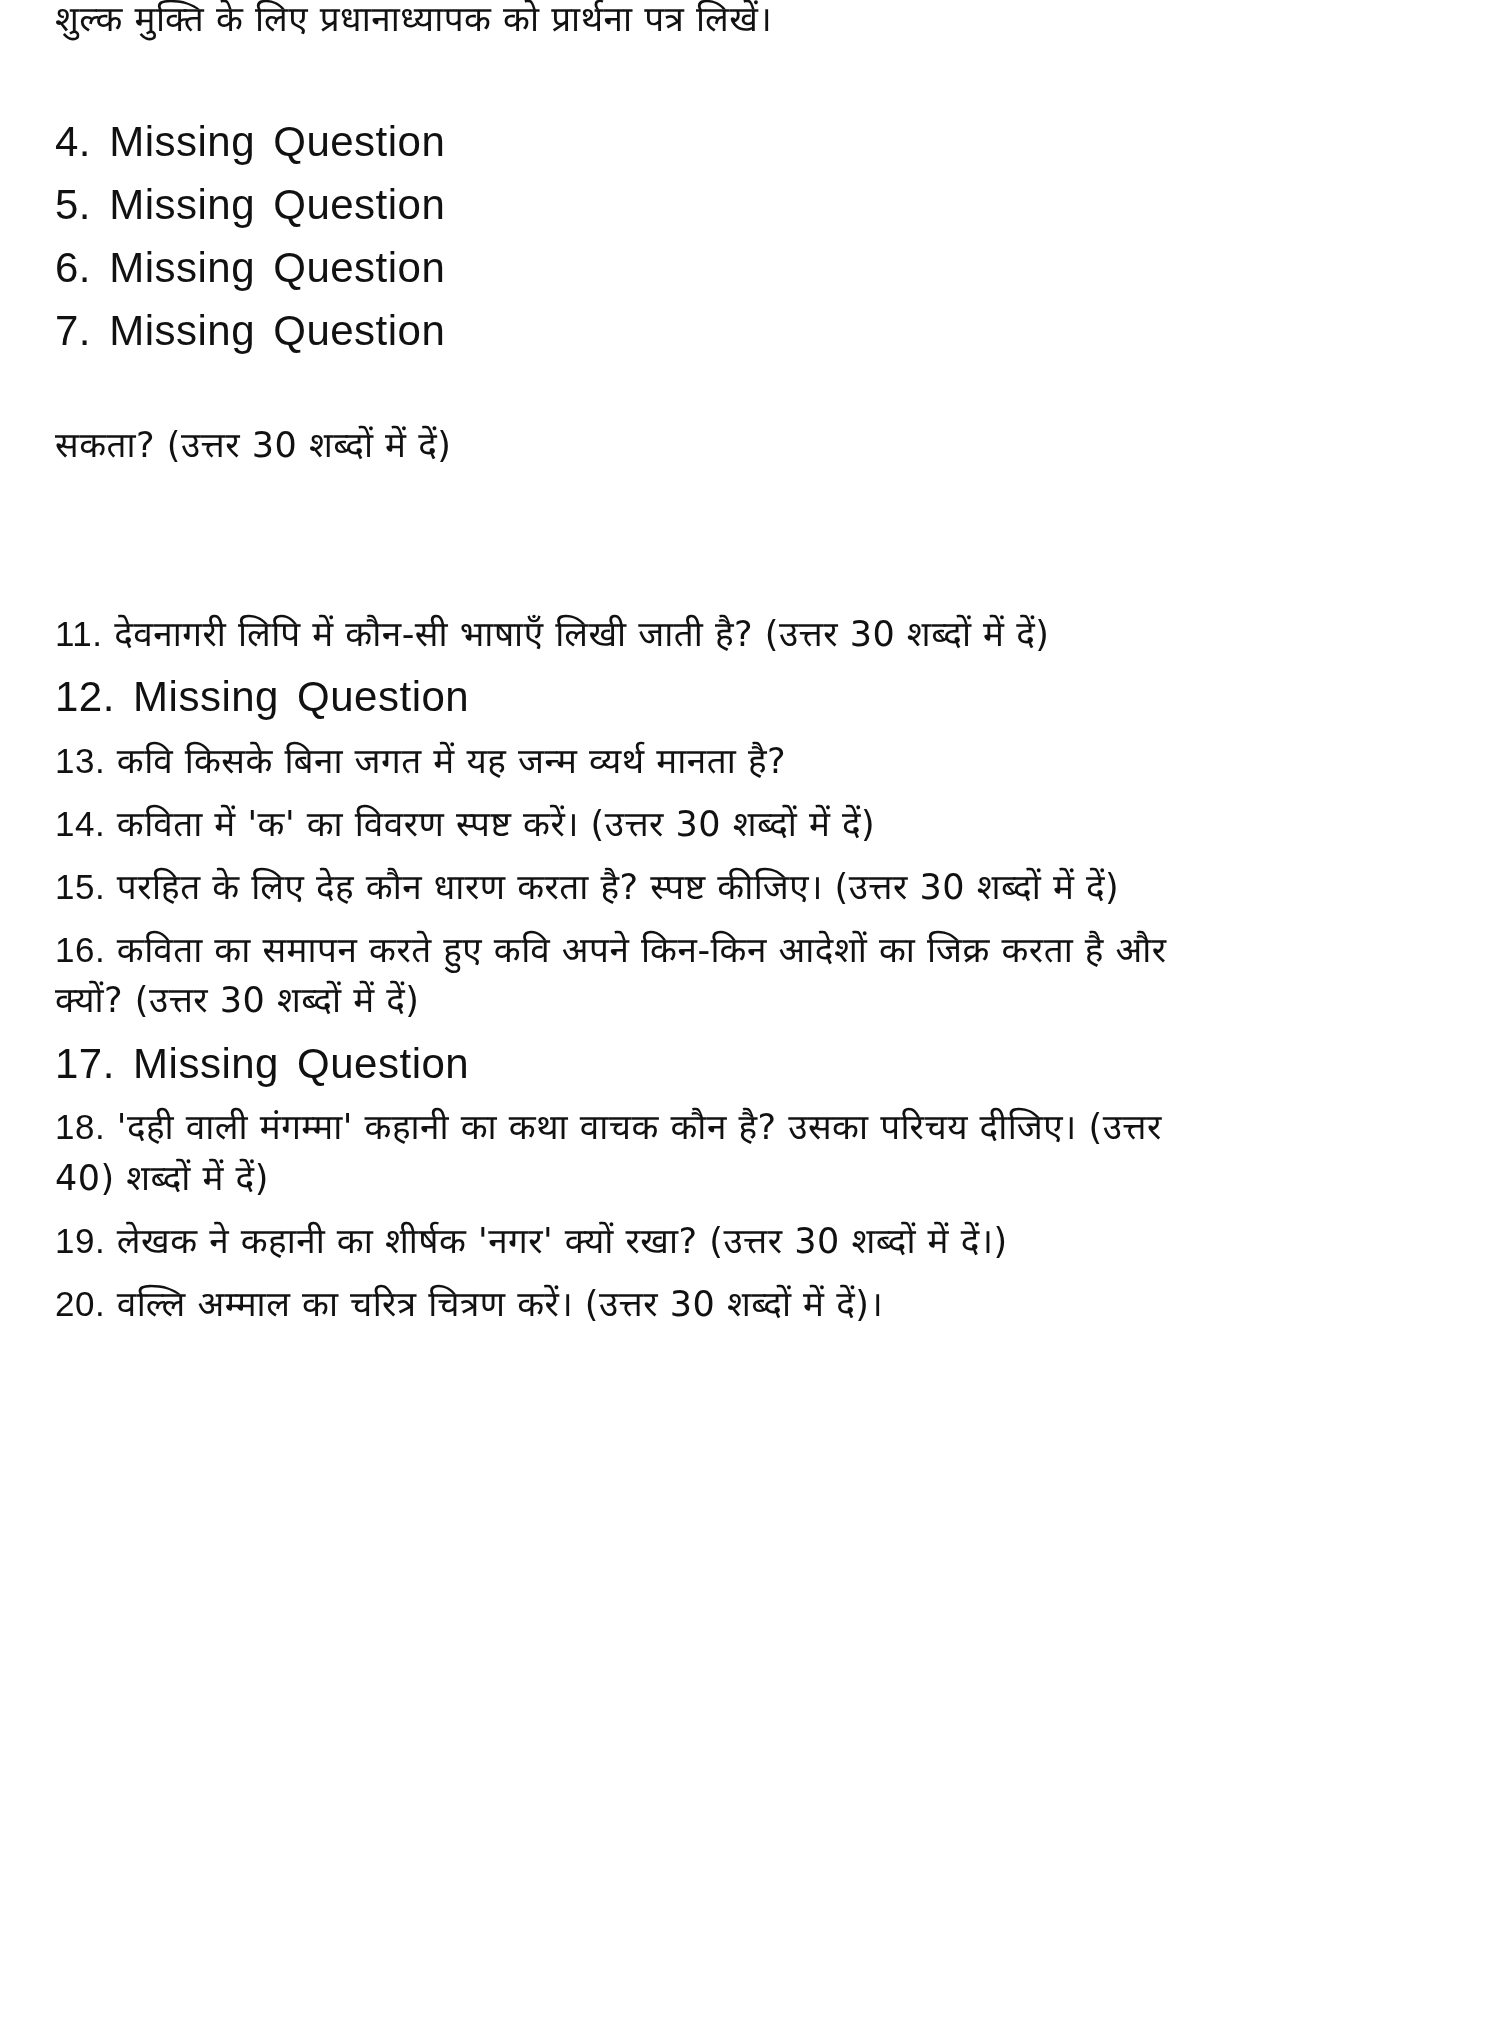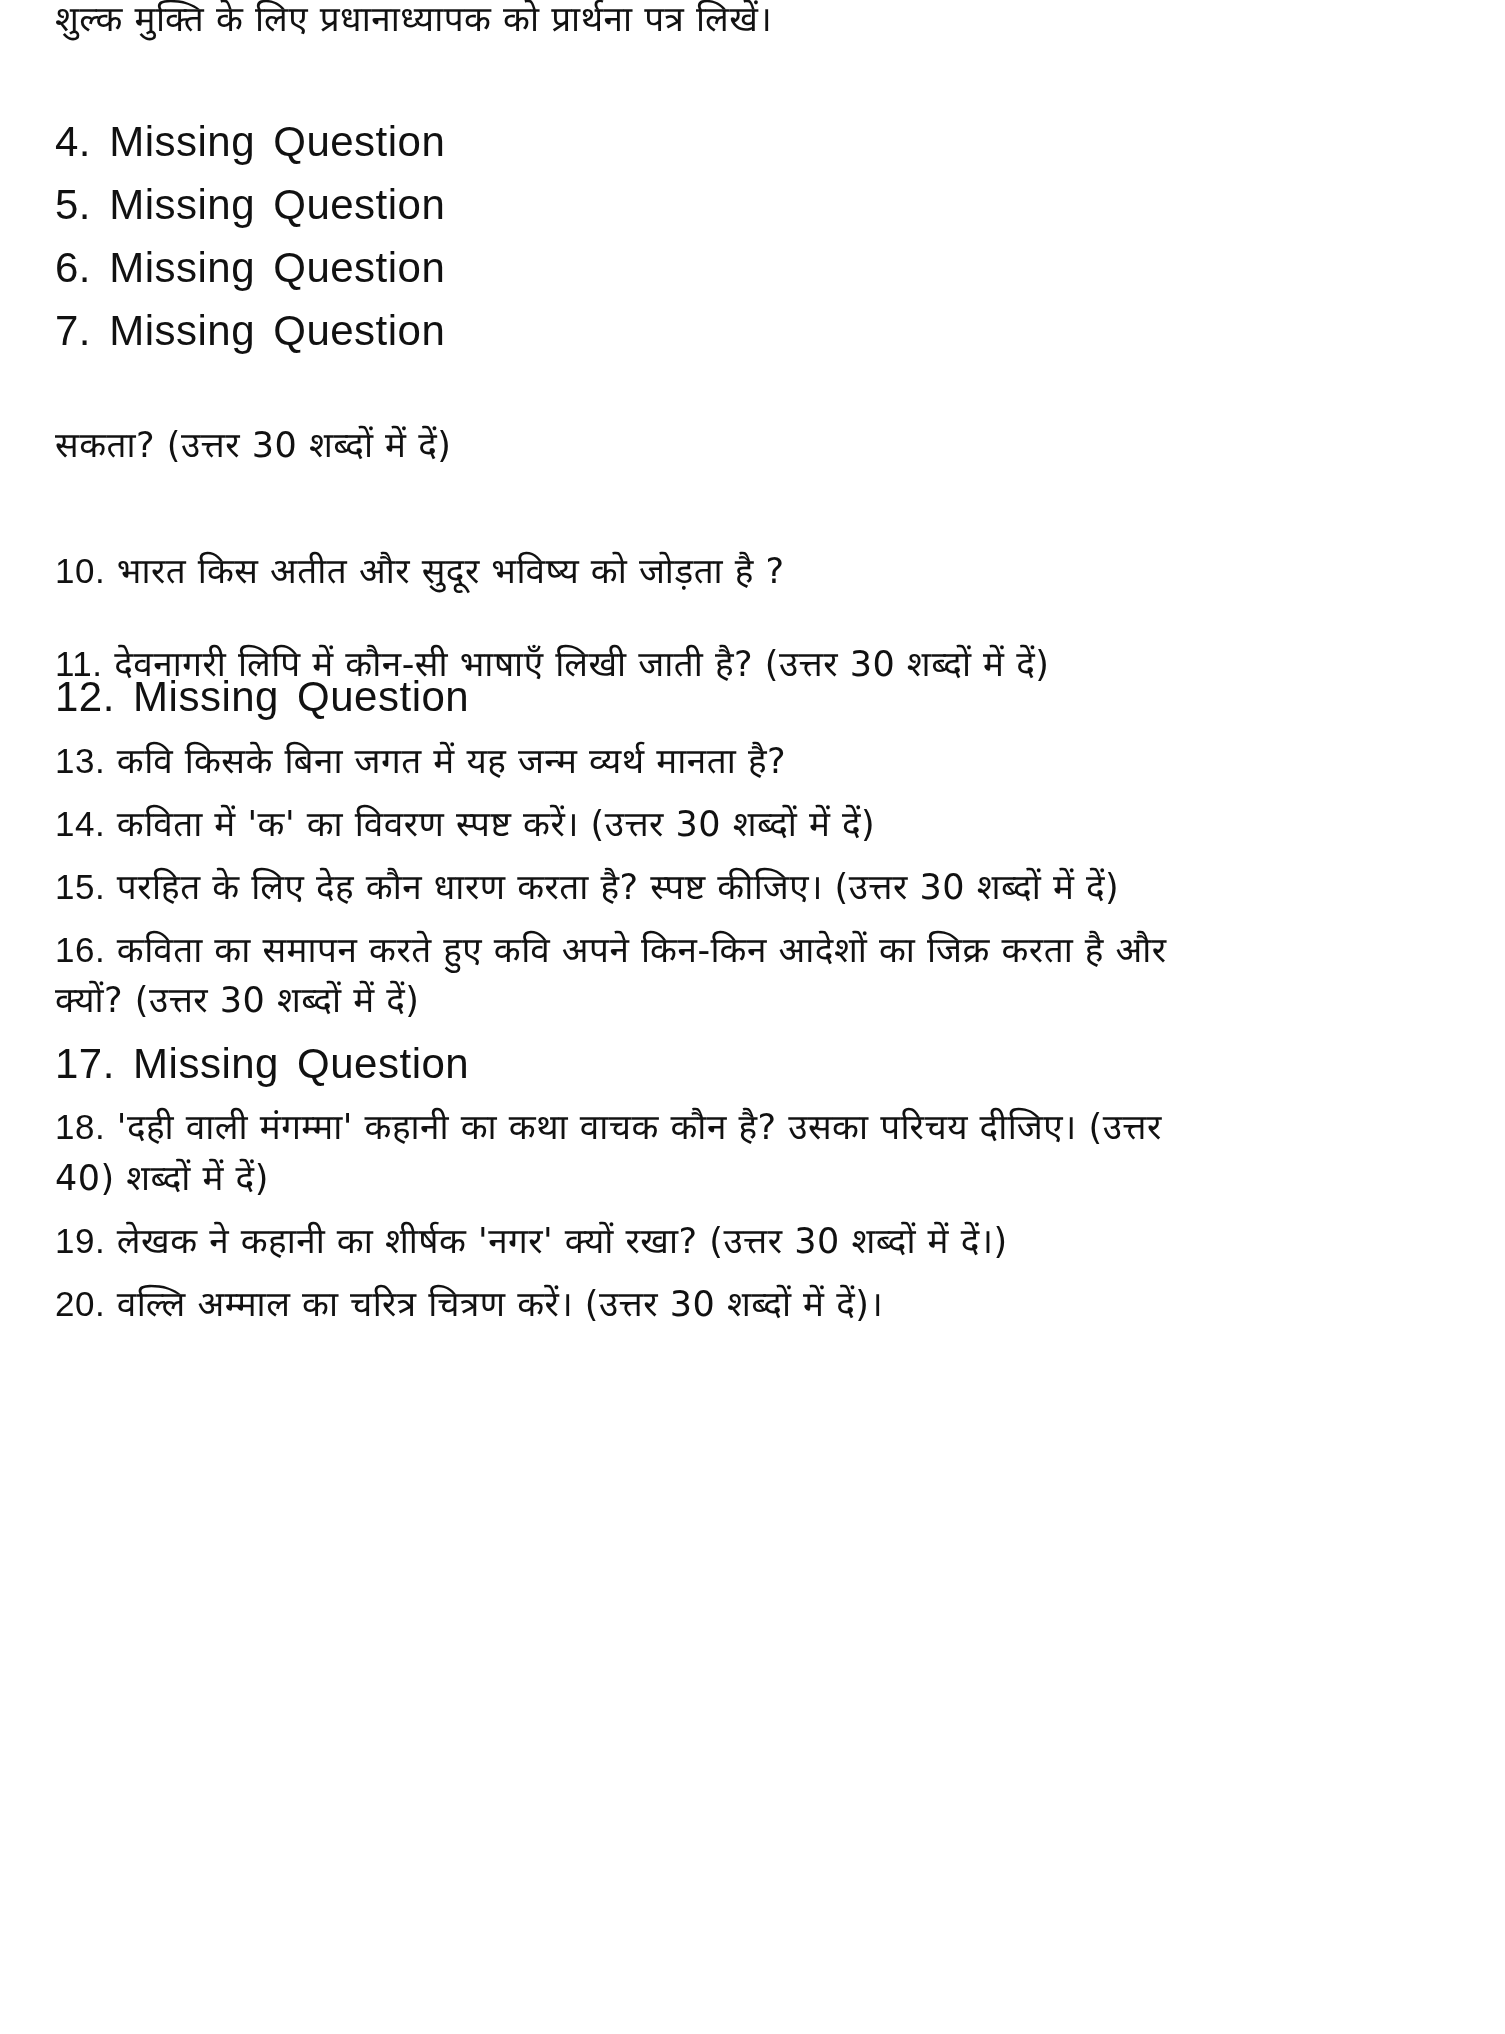--- a/index.html
+++ b/index.html
@@ -71,26 +71,22 @@
   <div class="line missing" style="top:298px;">
     <span class="num">7.</span>
     <span>Missing Question</span>
   </div>
 
   <div class="line hindi" style="top:412px;">
     <span>सकता? (उत्तर 30 शब्दों में दें)</span>
   </div>
 
 
-  <div class="line hindi" style="top:538px;">
-    <span class="num">10.</span>
-    <span>भारत किस अतीत और सुदूर भविष्य को जोड़ता है ?</span>
-  </div>
 
-  <div class="line hindi" style="top:631px;">
+  <div class="line hindi" style="top:601px;">
     <span class="num">11.</span>
     <span>देवनागरी लिपि में कौन-सी भाषाएँ लिखी जाती है? (उत्तर 30 शब्दों में दें)</span>
   </div>
 
   <div class="line missing" style="top:664px;">
     <span class="num">12.</span>
     <span>Missing Question</span>
   </div>
 
   <div class="line hindi" style="top:728px;">

